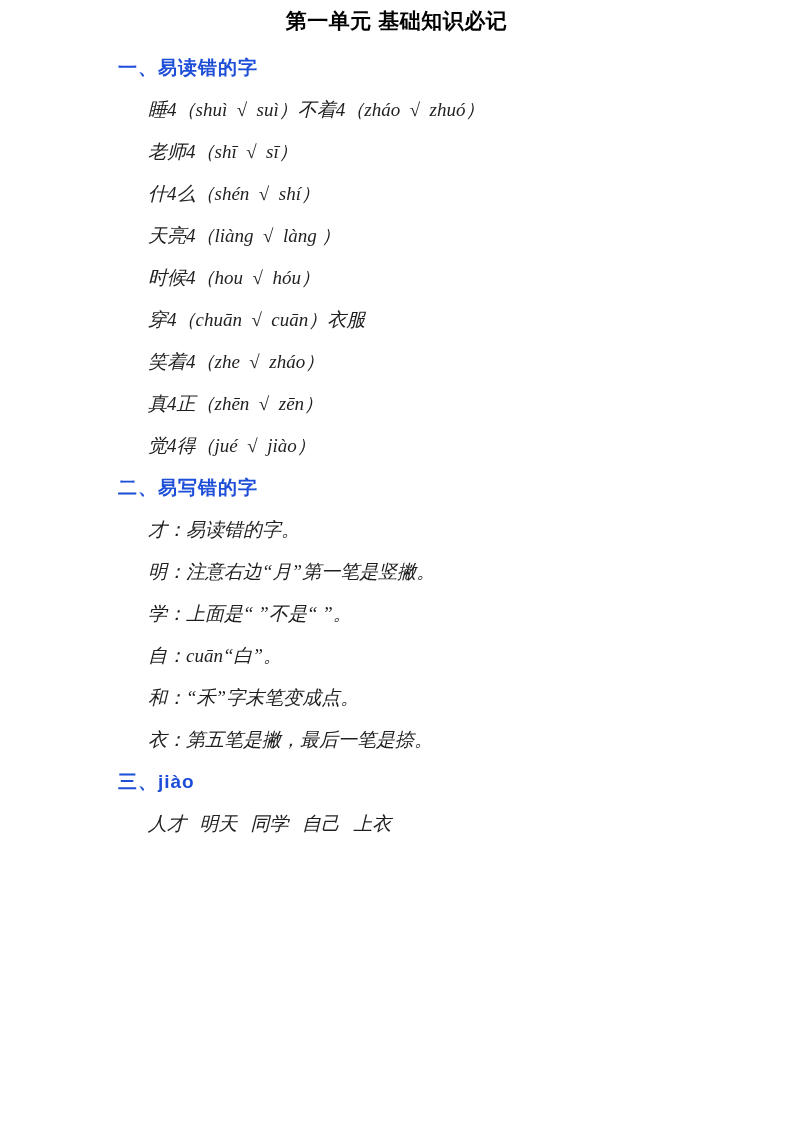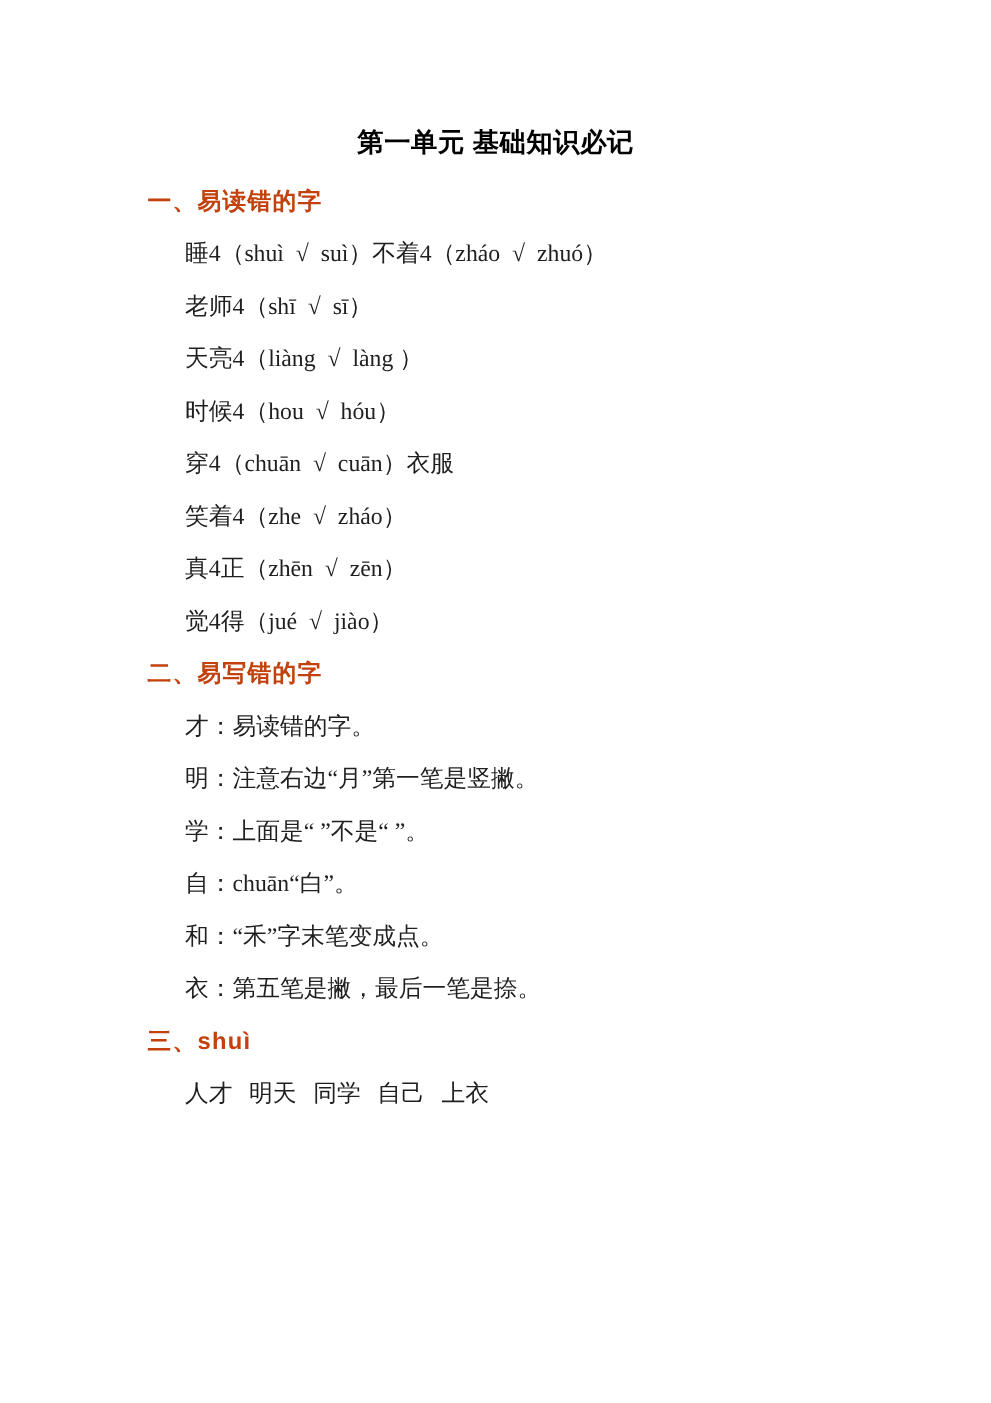--- a/index.html
+++ b/index.html
@@ -8,72 +8,73 @@
     height: 1122px;
     background: #ffffff;
     overflow: hidden;
     font-family: "Liberation Serif", "DejaVu Serif", serif;
     color: #1f1f1f;
   }
   .page {
     box-sizing: border-box;
     width: 793px;
     height: 857px;
-    padding-top: 94px;
   }
   .title {
     margin: 0;
     font-family: "Liberation Sans", "DejaVu Sans", sans-serif;
     font-weight: bold;
     font-size: 21px;
     line-height: 42px;
     text-align: center;
     color: #000000;
     letter-spacing: 0.5px;
   }
   .section-heading {
     margin: 0 0 0 118px;
     font-family: "Liberation Sans", "DejaVu Sans", sans-serif;
     font-weight: bold;
     font-size: 19px;
     line-height: 42px;
-    color: #c2410c;
+    color: #1d4ed8;
     letter-spacing: 1px;
   }
   .section-heading.first { margin-top: 5px; }
   .line {
     margin: 0 0 0 148px;
     font-size: 19px;
     line-height: 42px;
     white-space: pre-wrap;
     color: #1f1f1f;
+    font-style: italic;
   }
   .words { word-spacing: 0.45em; }
 </style>
 </head>
 <body>
 
 <div class="page">
 
   <h1 class="title">第一单元 基础知识必记</h1>
 
   <h2 class="section-heading first">一、易读错的字</h2>
   <p class="line">睡4（shuì  √  suì）不着4（zháo  √  zhuó）</p>
   <p class="line">老师4（shī  √  sī）</p>
+  <p class="line">什4么（shén  √  shí）</p>
   <p class="line">天亮4（liàng  √  làng ）</p>
   <p class="line">时候4（hou  √  hóu）</p>
   <p class="line">穿4（chuān  √  cuān）衣服</p>
   <p class="line">笑着4（zhe  √  zháo）</p>
   <p class="line">真4正（zhēn  √  zēn）</p>
   <p class="line">觉4得（jué  √  jiào）</p>
 
   <h2 class="section-heading">二、易写错的字</h2>
   <p class="line">才：易读错的字。</p>
   <p class="line">明：注意右边“月”第一笔是竖撇。</p>
   <p class="line">学：上面是“ ”不是“ ”。</p>
-  <p class="line">自：chuān“白”。</p>
+  <p class="line">自：cuān“白”。</p>
   <p class="line">和：“禾”字末笔变成点。</p>
   <p class="line">衣：第五笔是撇，最后一笔是捺。</p>
 
-  <h2 class="section-heading">三、shuì</h2>
+  <h2 class="section-heading">三、jiào</h2>
   <p class="line words">人才 明天 同学 自己 上衣</p>
 
 </div>
 
 </body></html>

